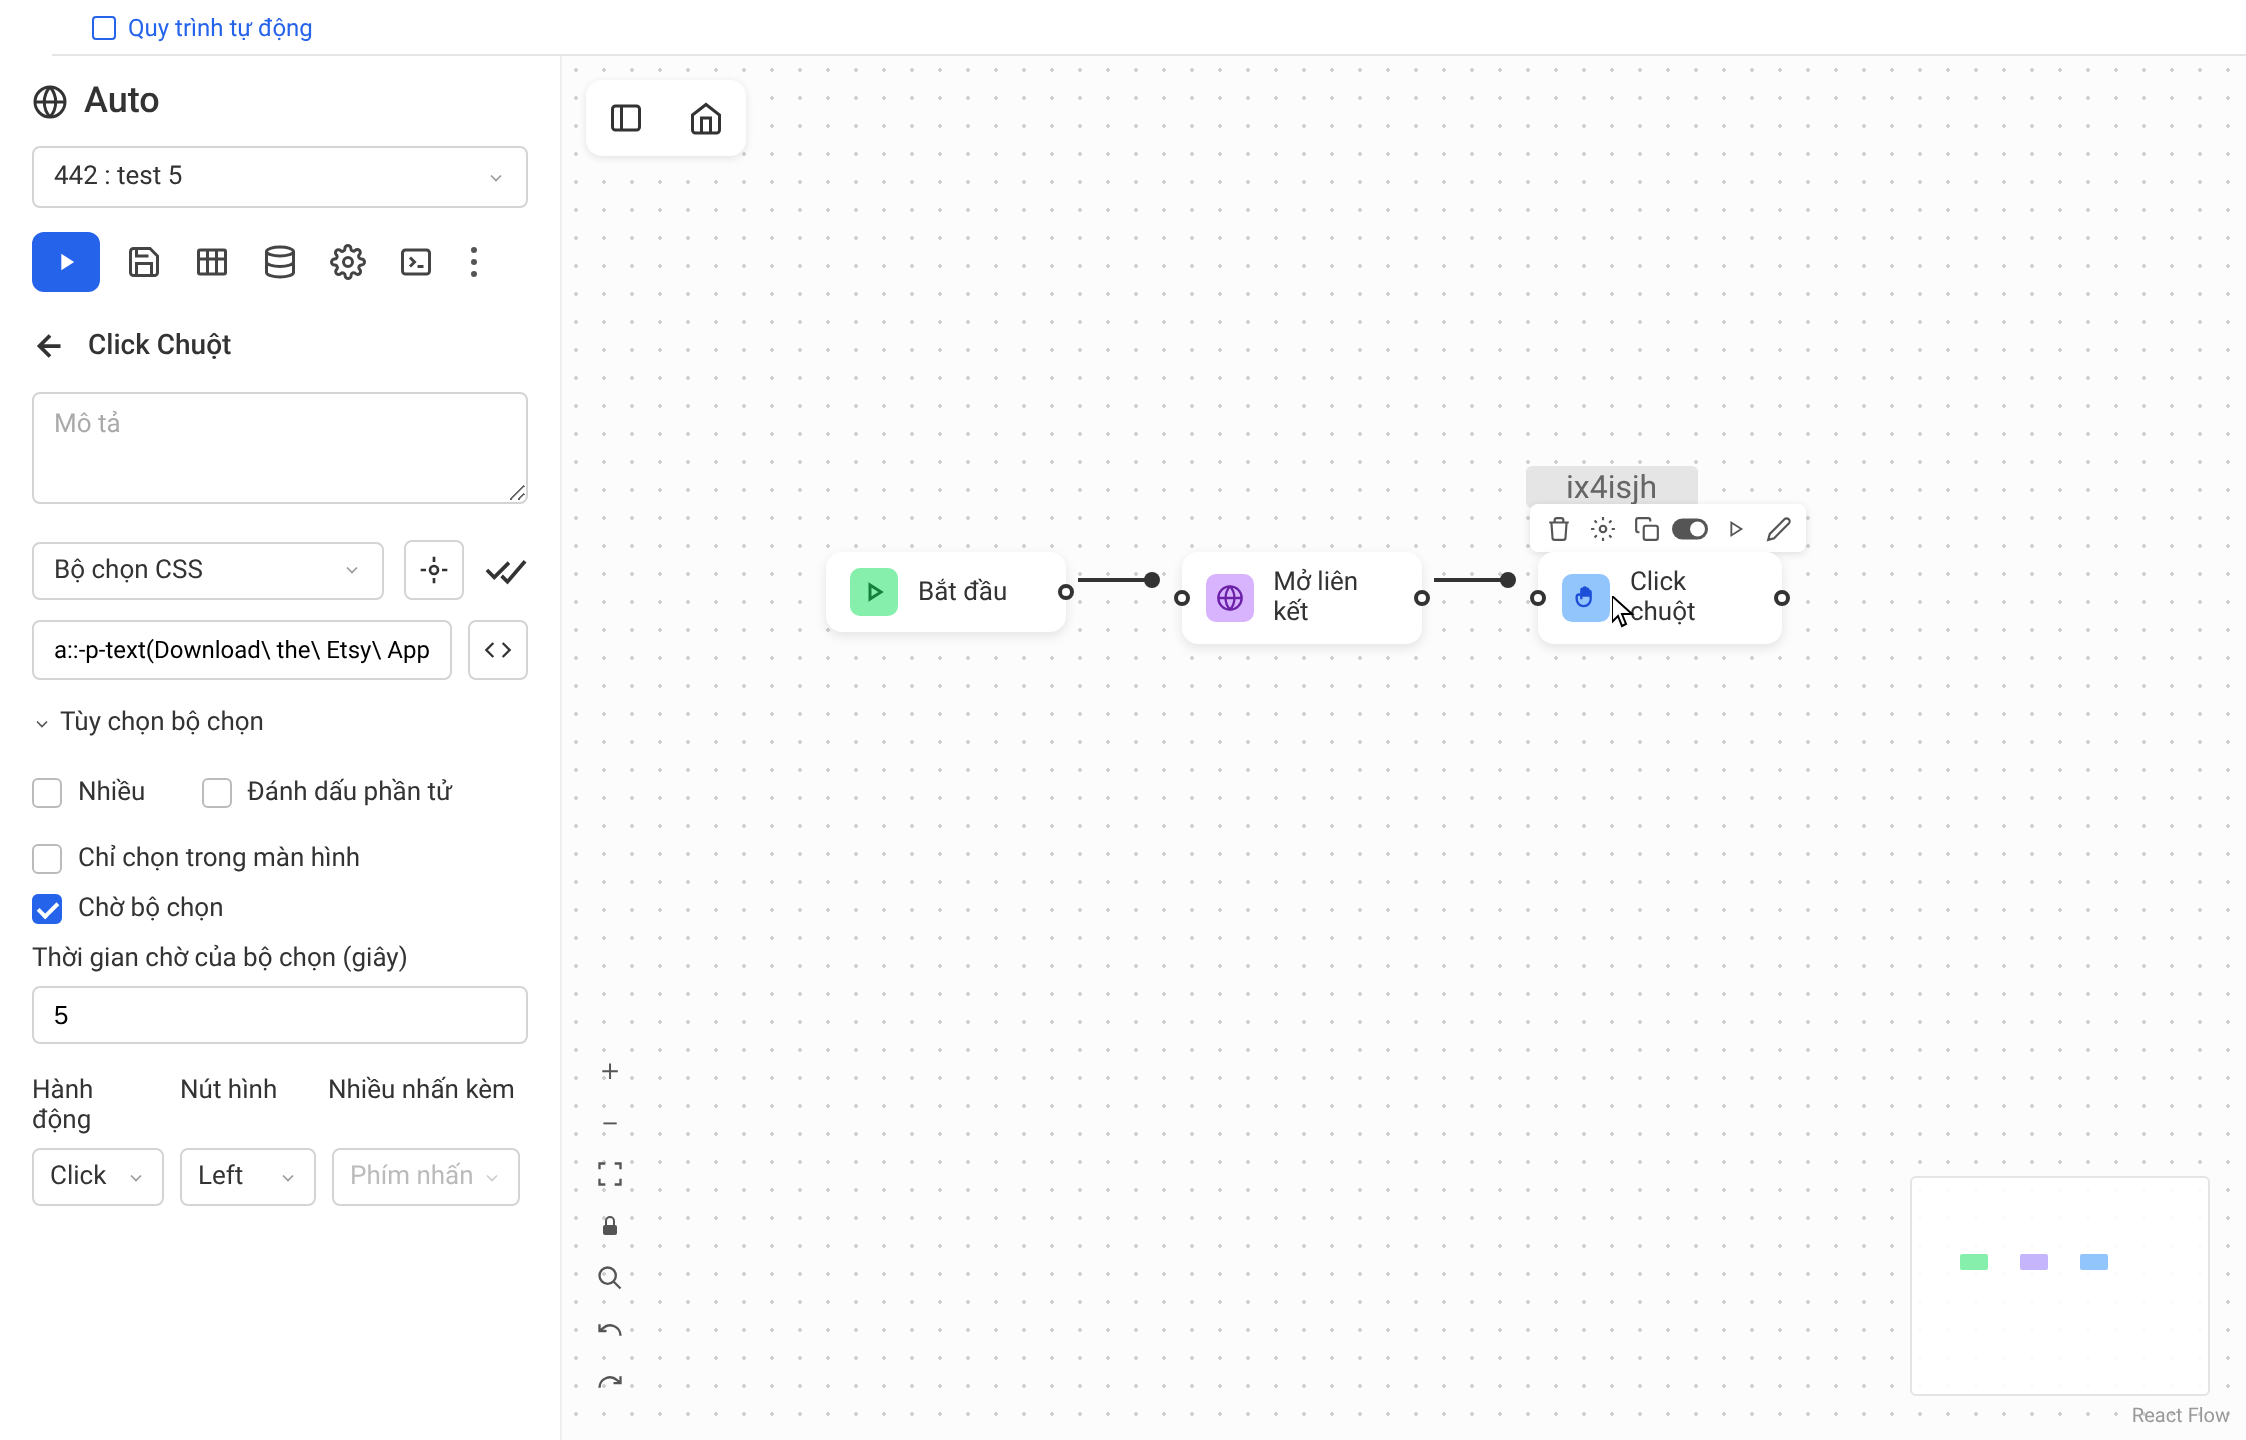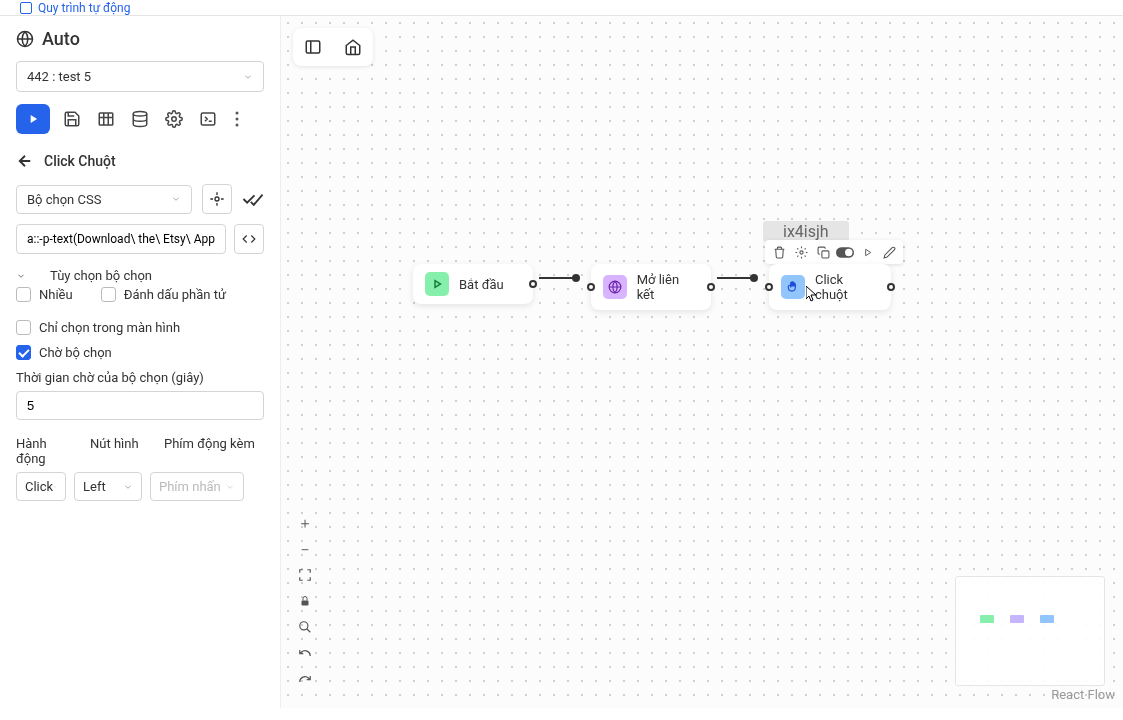--- a/index.html
+++ b/index.html
@@ -1,19 +1,19 @@
 <!DOCTYPE html>
 <html><head>
 <meta charset="utf-8">
 <style>
 * { box-sizing: border-box; margin: 0; padding: 0; }
 body { font-family: -apple-system, BlinkMacSystemFont, "Segoe UI", Roboto, sans-serif; font-size: 13px; color: #333; background: #fff; width: 1123px; height: 720px; overflow: hidden; position: relative; }
 
 
-.tab-bar { height: 16px; border-bottom: 1px solid #e5e5e5; display: flex; align-items: center; padding-left: 10px; }
+.tab-bar { height: 28px; border-bottom: 1px solid #e5e5e5; display: flex; align-items: center; padding-left: 10px; margin-left: 26px; }
 .tab { display: flex; align-items: center; gap: 6px; padding: 4px 10px; color: #2563eb; font-size: 12px; }
 .tab .box-icon { width: 12px; height: 12px; border: 1.5px solid #2563eb; border-radius: 2px; }
 
 
 .layout { display: flex; height: calc(100% - 28px); }
 .sidebar { width: 280px; padding: 12px 16px; overflow-y: auto; }
 .canvas-wrap { flex: 1; position: relative; background: #fcfcfc; border-left: 1px solid #eee; }
 
 
 .ws-title { display: flex; align-items: center; gap: 8px; margin-bottom: 12px; }
@@ -39,37 +39,37 @@
 
 
 .sel-row { display: flex; align-items: center; gap: 10px; margin-bottom: 10px; }
 .sel-type { flex: 1; border: 1px solid #d4d4d4; border-radius: 4px; padding: 6px 10px; display: flex; justify-content: space-between; align-items: center; background: #fff; }
 .square-btn { width: 30px; height: 30px; border: 1px solid #d4d4d4; border-radius: 4px; display: flex; align-items: center; justify-content: center; cursor: pointer; }
 
 .sel-input-row { display: flex; gap: 8px; margin-bottom: 14px; }
 .sel-input { flex: 1; border: 1px solid #d4d4d4; border-radius: 4px; padding: 6px 10px; font-size: 12px; font-family: inherit; }
 
 
-.collapse-hdr { display: flex; align-items: center; gap: 24px; margin-bottom: 4px; cursor: pointer; font-size: 13px; }
+.collapse-hdr { display: flex; align-items: center; gap: 4px; margin-bottom: 20px; cursor: pointer; font-size: 13px; }
 .check-row { display: flex; align-items: center; gap: 8px; margin-bottom: 10px; font-size: 13px; }
 .check-group { display: flex; gap: 28px; margin-bottom: 8px; }
 .chk { width: 15px; height: 15px; border: 1.5px solid #bbb; border-radius: 3px; cursor: pointer; flex-shrink: 0; }
 .chk.on { background: #2563eb; border-color: #2563eb; position: relative; }
 .chk.on::after { content: ""; position: absolute; left: 4px; top: 1px; width: 4px; height: 8px; border: solid #fff; border-width: 0 2px 2px 0; transform: rotate(45deg); }
 
 .field-label { font-size: 13px; margin: 6px 0 6px; }
 .num-input { width: 100%; border: 1px solid #d4d4d4; border-radius: 4px; padding: 6px 10px; font-size: 13px; margin-bottom: 16px; }
 
 
 .action-labels { display: flex; gap: 14px; font-size: 13px; margin-bottom: 6px; }
 .action-labels span:nth-child(1){ width: 60px; }
 .action-labels span:nth-child(2){ width: 60px; }
 .action-selects { display: flex; gap: 8px; }
 .mini-select { border: 1px solid #d4d4d4; border-radius: 4px; padding: 6px 8px; display: flex; justify-content: space-between; align-items: center; background: #fff; font-size: 13px; }
-.mini-select.w1 { width: 50px; }
+.mini-select.w1 { width: 66px; }
 .mini-select.w2 { width: 68px; }
 .mini-select.w3 { width: 94px; color: #bbb; align-items: center; }
 
 
 .canvas { position: absolute; inset: 0; background-image: radial-gradient(#d0d0d0 1px, transparent 1px); background-size: 14px 14px; }
 .top-controls { position: absolute; top: 12px; left: 12px; background: #fff; border-radius: 8px; box-shadow: 0 1px 4px rgba(0,0,0,0.1); display: flex; }
 .top-controls .c-btn { width: 40px; height: 38px; display: flex; align-items: center; justify-content: center; cursor: pointer; }
 
 .left-controls { position: absolute; left: 12px; bottom: 18px; display: flex; flex-direction: column; gap: 4px; }
 .lc-btn { width: 24px; height: 22px; display: flex; align-items: center; justify-content: center; color: #555; cursor: pointer; font-size: 15px; }
@@ -88,21 +88,21 @@
 .edge-line::after { content: ""; position: absolute; right: -5px; top: -3px; width: 8px; height: 8px; background: #333; border-radius: 50%; }
 
 
 .node-toolbar { position: absolute; background: #fff; border-radius: 4px; box-shadow: 0 1px 4px rgba(0,0,0,0.12); display: flex; gap: 4px; padding: 3px 5px; }
 .nt-btn { width: 18px; height: 18px; display: flex; align-items: center; justify-content: center; color: #555; cursor: pointer; }
 .node-id-label { position: absolute; background: #e5e5e5; color: #666; font-size: 16px; padding: 1px 20px; border-radius: 3px; }
 
 
 .minimap { position: absolute; right: 18px; bottom: 22px; width: 150px; height: 110px; background: rgba(255,255,255,0.9); border: 1px solid #e5e5e5; border-radius: 3px; }
 .mm-blip { position: absolute; top: 38px; width: 14px; height: 8px; border-radius: 1px; }
-.rf-attrib { position: absolute; right: 8px; bottom: 6px; font-size: 13px; color: #999; }
+.rf-attrib { position: absolute; right: 8px; bottom: 6px; font-size: 10px; color: #999; }
 
 
 .fake-cursor { position: absolute; width: 12px; height: 16px; pointer-events: none; }
 
 svg { display: block; }
 .chev { width: 10px; height: 10px; }
 </style>
 </head>
 <body>
 
@@ -176,20 +176,21 @@
       </div>
     </div>
 
     <div class="node-header">
       <svg class="back" width="18" height="18" viewBox="0 0 24 24" fill="none" stroke="#333" stroke-width="2.5">
           <path d="M19 12H5M12 19l-7-7 7-7"></path>
         </svg>
       <span class="title">Click Chuột</span>
     </div>
 
+    <textarea class="desc-area" placeholder="Mô tả" style=""></textarea>
 
     <div class="sel-row">
       <div class="sel-type">
         <span>Bộ chọn CSS</span>
         <svg class="chev" viewBox="0 0 24 24" fill="none" stroke="#999" stroke-width="2">
             <path d="M6 9l6 6 6-6"></path>
           </svg>
       </div>
       <div class="square-btn">
         <svg width="16" height="16" viewBox="0 0 24 24" fill="none" stroke="#333" stroke-width="2">
@@ -238,21 +239,21 @@
       <span class="chk on"></span>
       <span>Chờ bộ chọn</span>
     </div>
 
     <div class="field-label">Thời gian chờ của bộ chọn (giây)</div>
     <input class="num-input" value="5" style="">
 
     <div class="action-labels">
       <span>Hành động</span>
       <span>Nút hình</span>
-      <span>Phím động kèm</span>
+      <span>Nhiều nhấn kèm</span>
     </div>
     <div class="action-selects">
       <div class="mini-select w1">
         <span>Click</span>
         <svg class="chev" viewBox="0 0 24 24" fill="none" stroke="#999" stroke-width="2">
             <path d="M6 9l6 6 6-6"></path>
           </svg>
       </div>
       <div class="mini-select w2">
         <span>Left</span>

